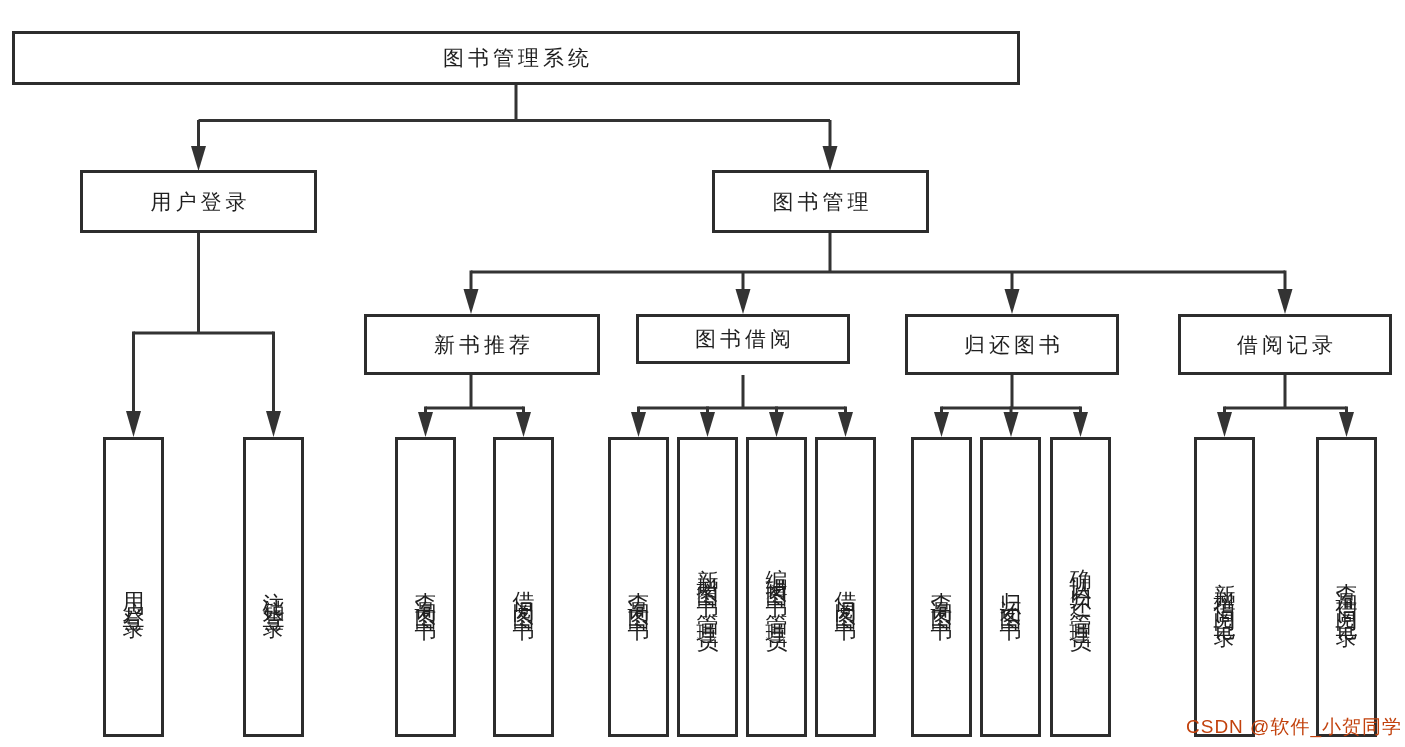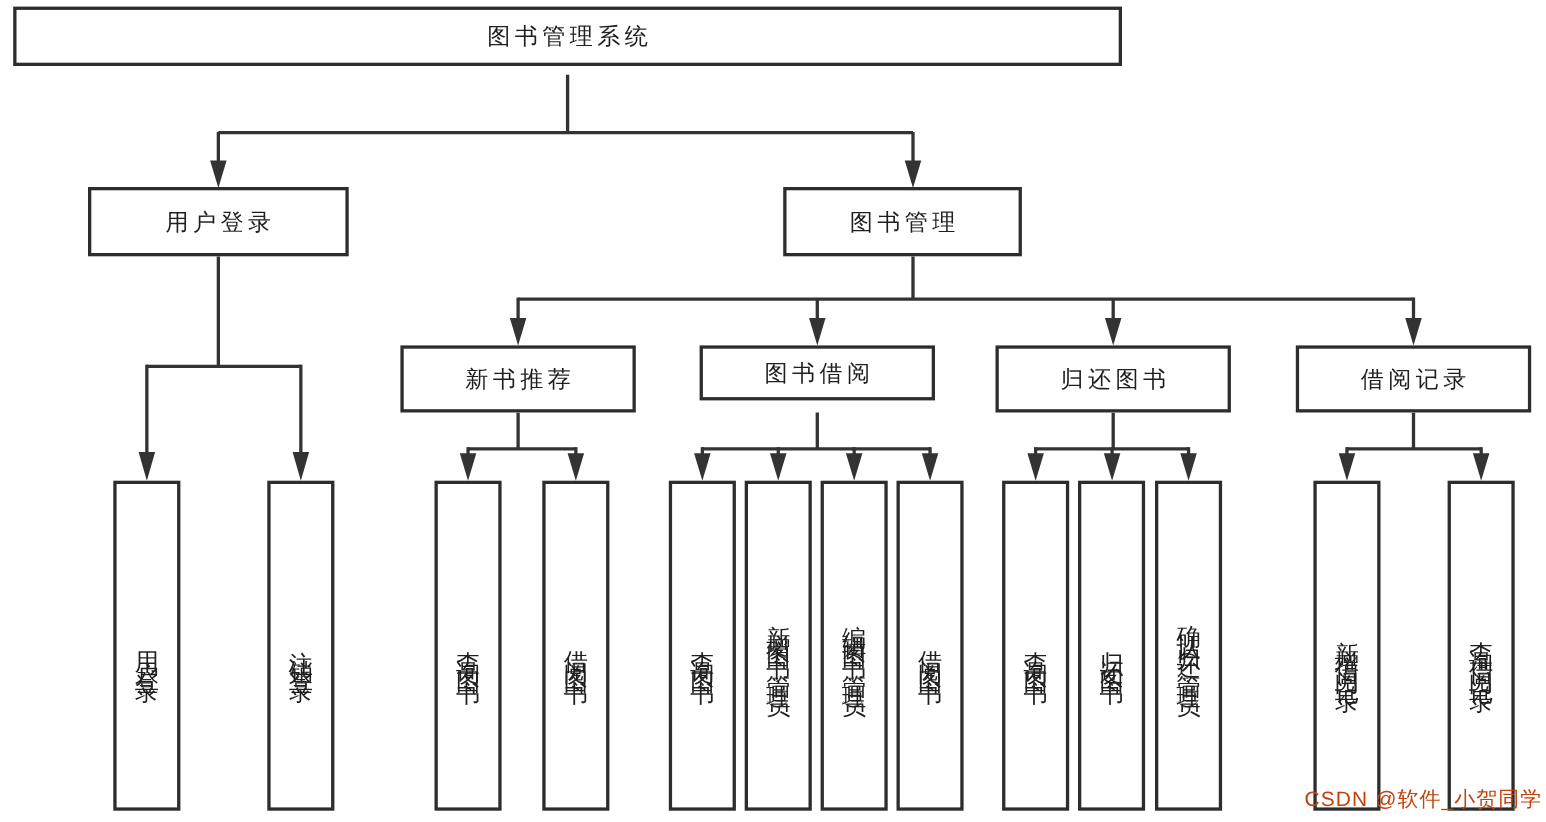--- a/index.html
+++ b/index.html
@@ -110,26 +110,26 @@
 
     <g>
       <path class="stroke" d="M1285 375 V408 M1224.5 408 H1346.5"></path>
       <path class="stroke" d="M1224.5 406.5 V414"></path>
       <polygon class="head" points="1217,412 1232,412 1224.5,437"></polygon>
       <path class="stroke" d="M1346.5 406.5 V414"></path>
       <polygon class="head" points="1339,412 1354,412 1346.5,437"></polygon>
     </g>
   </svg>
 
-  <div class="box h" style="left:12px;top:6px;width:1008px;height:54px">图书管理系统</div>
+  <div class="box h" style="left:12px;top:31px;width:1008px;height:54px">图书管理系统</div>
 
   <div class="box h" style="left:80px;top:170px;width:237px;height:63px">用户登录</div>
   <div class="box h" style="left:712px;top:170px;width:217px;height:63px">图书管理</div>
 
-  <div class="box h" style="left:364px;top:314px;width:214px;height:61px">新书推荐</div>
+  <div class="box h" style="left:364px;top:314px;width:236px;height:61px">新书推荐</div>
   <div class="box h" style="left:636px;top:314px;width:214px;height:50px">图书借阅</div>
   <div class="box h" style="left:905px;top:314px;width:214px;height:61px">归还图书</div>
   <div class="box h" style="left:1178px;top:314px;width:214px;height:61px">借阅记录</div>
 
   <div class="box v" style="left:103px;top:437px;width:61px;height:300px">用户登录</div>
   <div class="box v" style="left:243px;top:437px;width:61px;height:300px">注销登录</div>
 
   <div class="box v" style="left:395px;top:437px;width:61px;height:300px">查询图书</div>
   <div class="box v" style="left:493px;top:437px;width:61px;height:300px">借阅图书</div>
 

